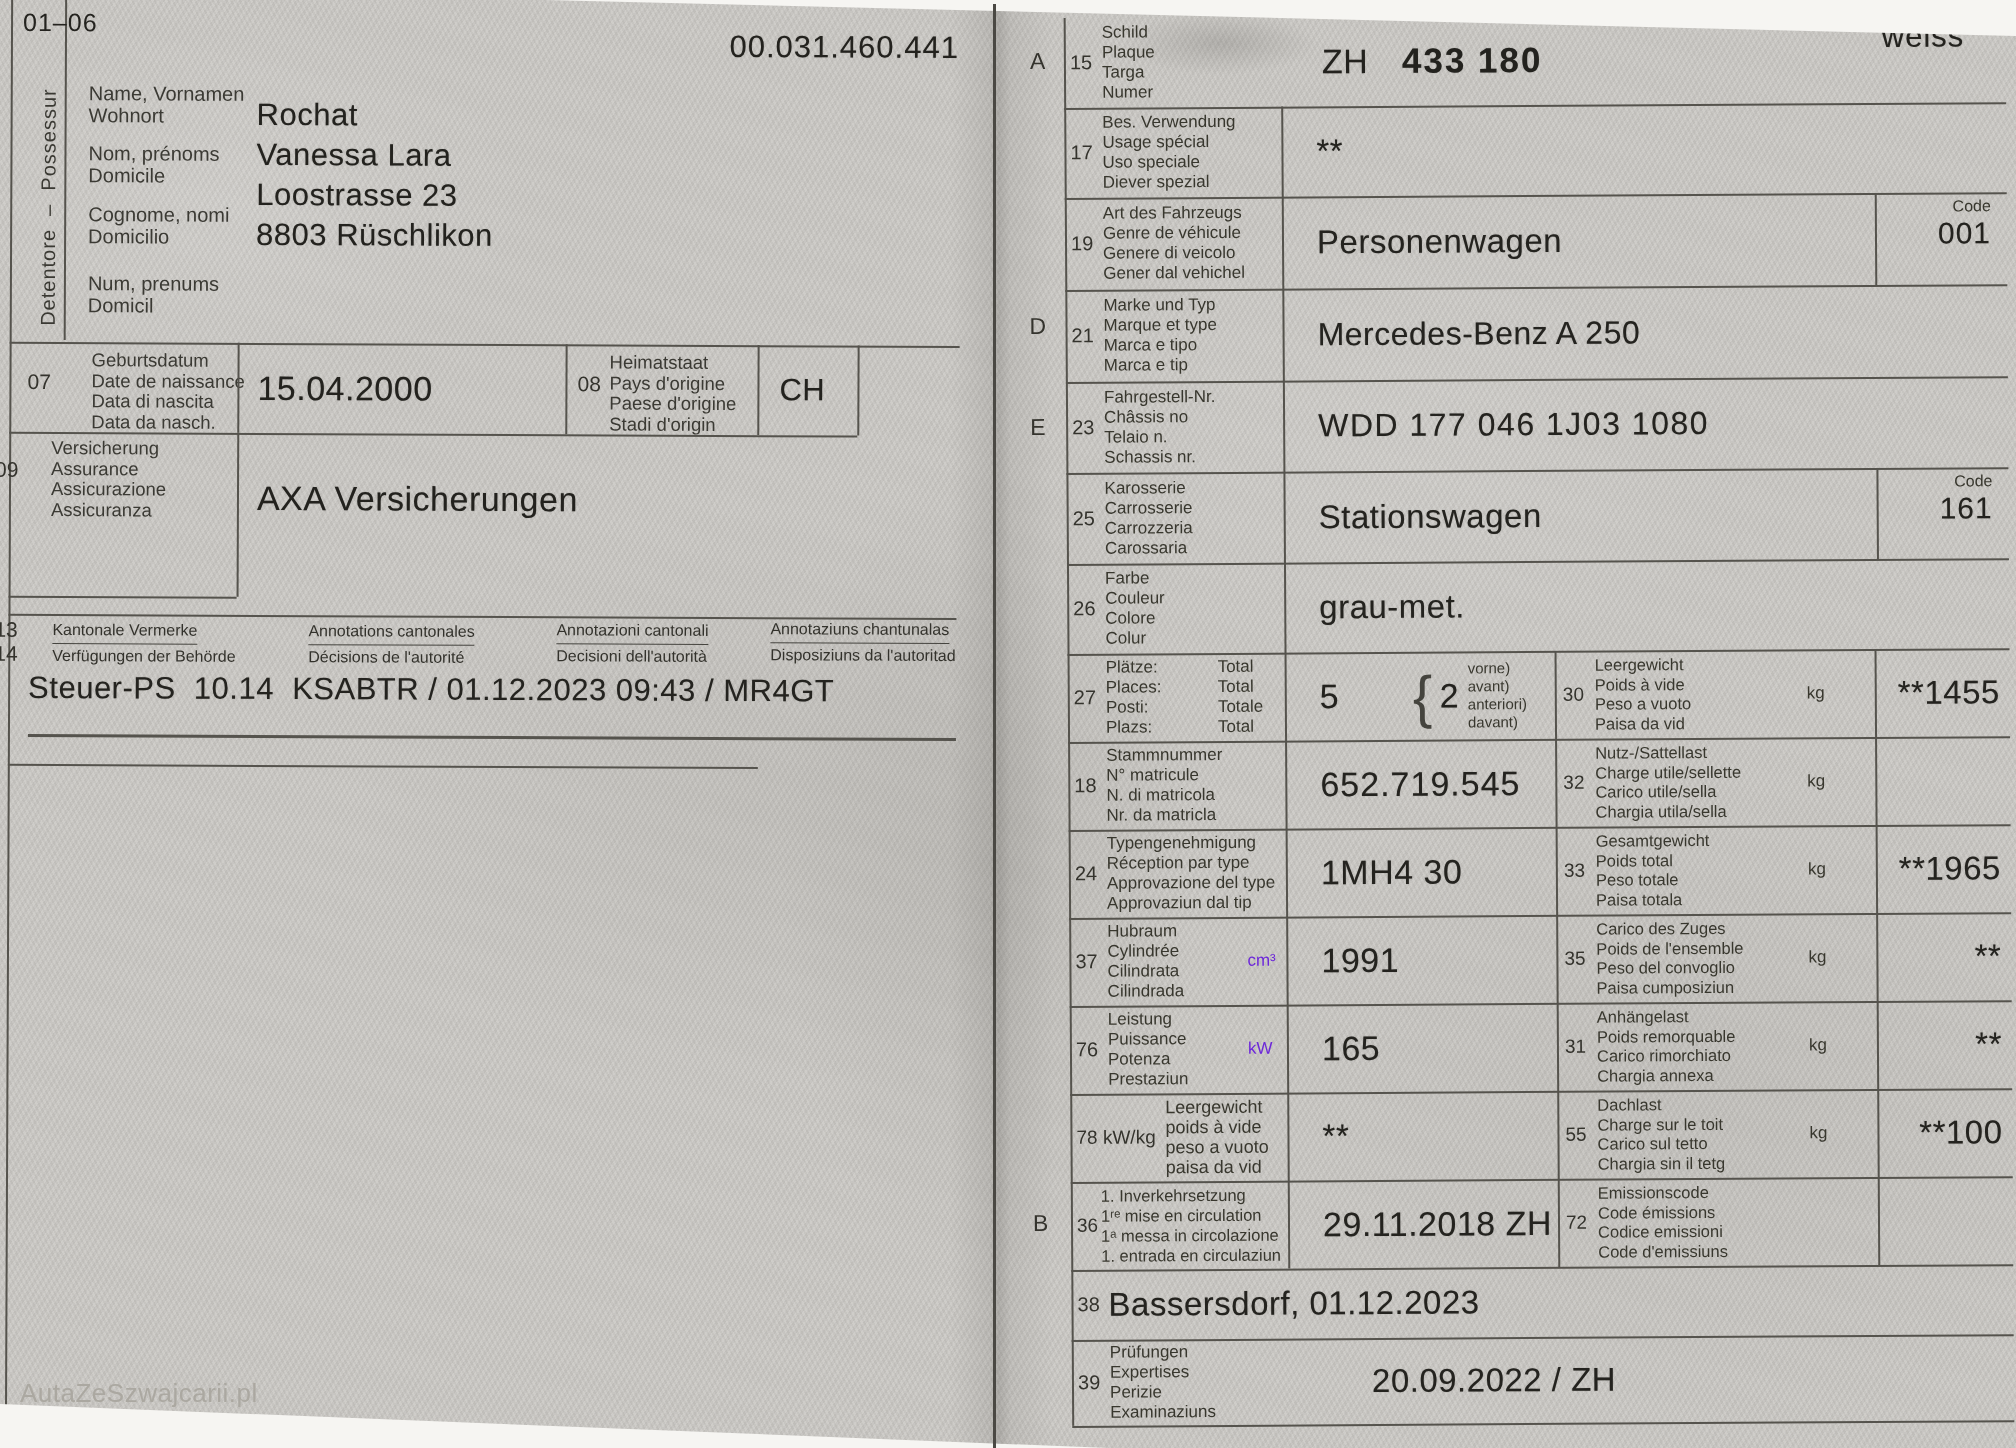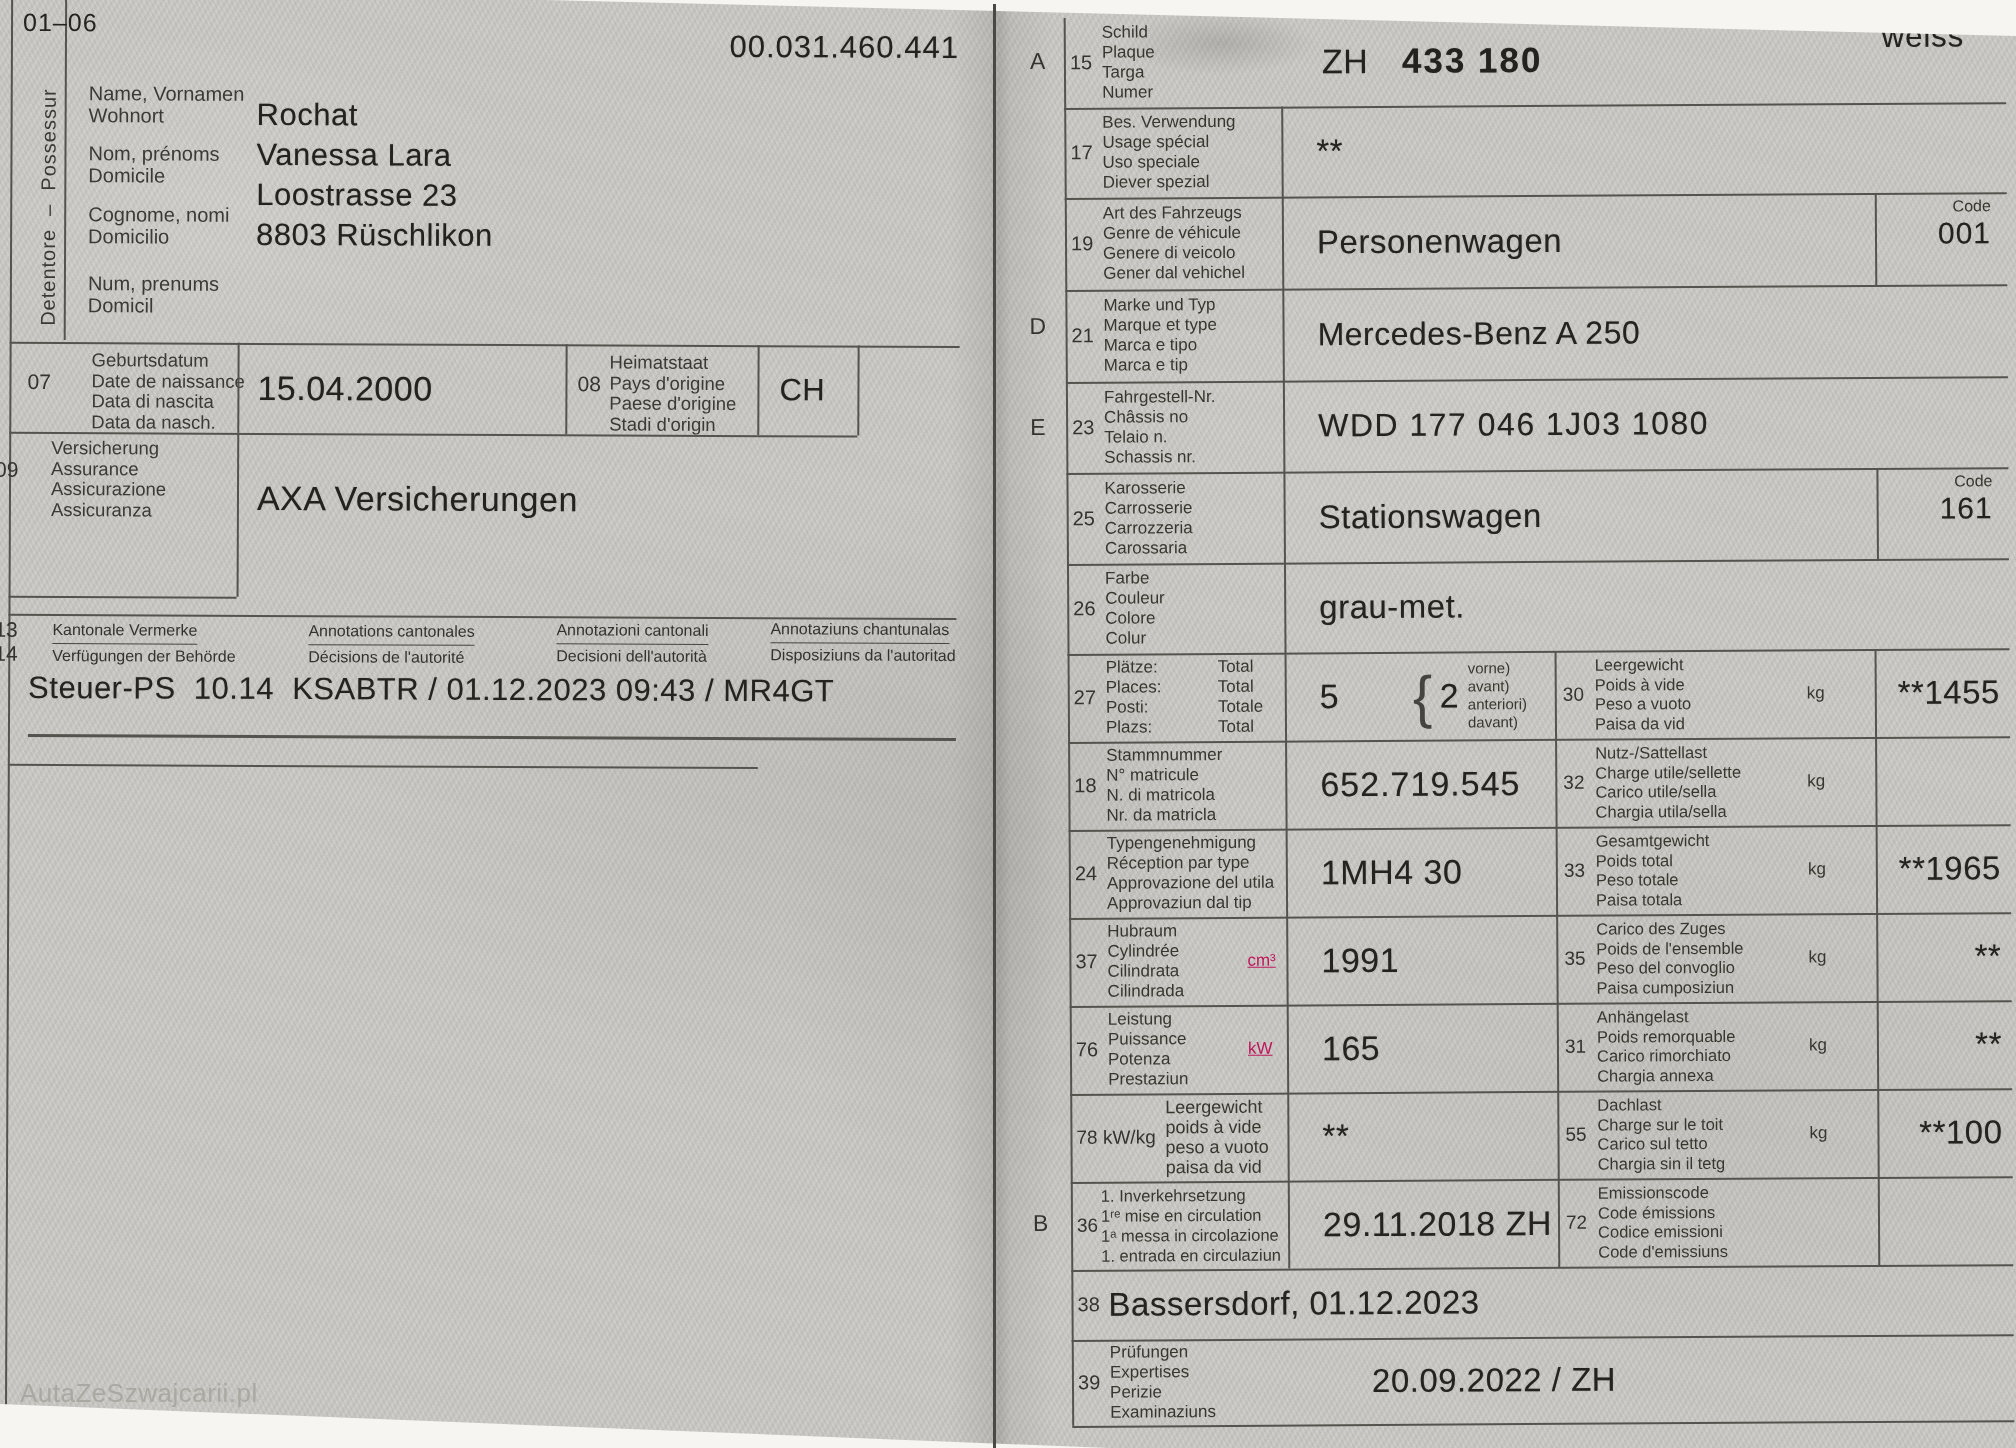--- a/index.html
+++ b/index.html
@@ -58,21 +58,21 @@
   
   .rtable{position:absolute;left:1068px;top:15px;width:948px;height:1430px;transform:rotate(-.35deg);z-index:1;}
   .rrow{position:absolute;left:0;width:942px;}
   .rletter{position:absolute;font-size:23px;color:#34332d;}
   .rn{position:absolute;left:6px;top:50%;transform:translateY(-50%);font-size:20px;color:#34332d;white-space:nowrap;}
   .lbls{position:absolute;left:38px;top:50%;transform:translateY(-50%);font-size:17px;line-height:20px;color:#38372ف1;color:#38372e;}
   .rval{position:absolute;left:252px;top:0;bottom:0;display:flex;align-items:center;font-size:33px;letter-spacing:.5px;text-shadow:0 0 1px rgba(35,34,30,.35);}
   .codebox{position:absolute;left:810px;right:0;top:0;bottom:0;border-left:2px solid #55534d;}
   .code-l{position:absolute;top:5px;right:16px;font-size:16px;color:#38372e;}
   .code-v{position:absolute;top:24px;right:16px;font-size:30px;letter-spacing:1px;text-shadow:0 0 1px rgba(35,34,30,.3);}
-  .unit{position:absolute;font-size:17px;color:#be185d;text-decoration:underline;}
+  .unit{position:absolute;font-size:17px;color:#6d28d9;}
   
   .wrow{position:absolute;left:487px;width:455px;}
   .wn{position:absolute;left:8px;top:50%;transform:translateY(-50%);font-size:19px;color:#34332d;}
   .wlbls{position:absolute;left:40px;top:50%;transform:translateY(-50%);font-size:16.5px;line-height:19.5px;color:#38372e;}
   .wunit{position:absolute;left:252px;top:50%;transform:translateY(-50%);font-size:17px;color:#38372e;}
   .wval{position:absolute;right:10px;width:150px;top:0;bottom:0;display:flex;align-items:center;justify-content:flex-end;font-size:33px;letter-spacing:.5px;text-shadow:0 0 1px rgba(35,34,30,.35);}
   .weiss{position:absolute;left:818px;top:6px;font-size:31px;letter-spacing:1px;}
 
   
   .plate-prefix{position:absolute;left:258px;top:0;bottom:0;display:flex;align-items:center;font-size:34px;}
@@ -339,21 +339,21 @@
         <div>Nr. da matricla</div>
       </div>
     <div class="rval" style="font-size:34px;letter-spacing:1px;">652.719.545</div>
   </div>
 
   <div class="rrow" style="top:812px;height:88px;">
     <div class="rn">24</div>
     <div class="lbls">
         <div>Typengenehmigung</div>
         <div>Réception par type</div>
-        <div>Approvazione del utila</div>
+        <div>Approvazione del type</div>
         <div>Approvaziun dal tip</div>
       </div>
     <div class="rval" style="font-size:34px;">1MH4 30</div>
   </div>
 
   <div class="rrow" style="top:900px;height:88px;">
     <div class="rn">37</div>
     <div class="lbls">
         <div>Hubraum</div>
         <div>Cylindrée</div>

